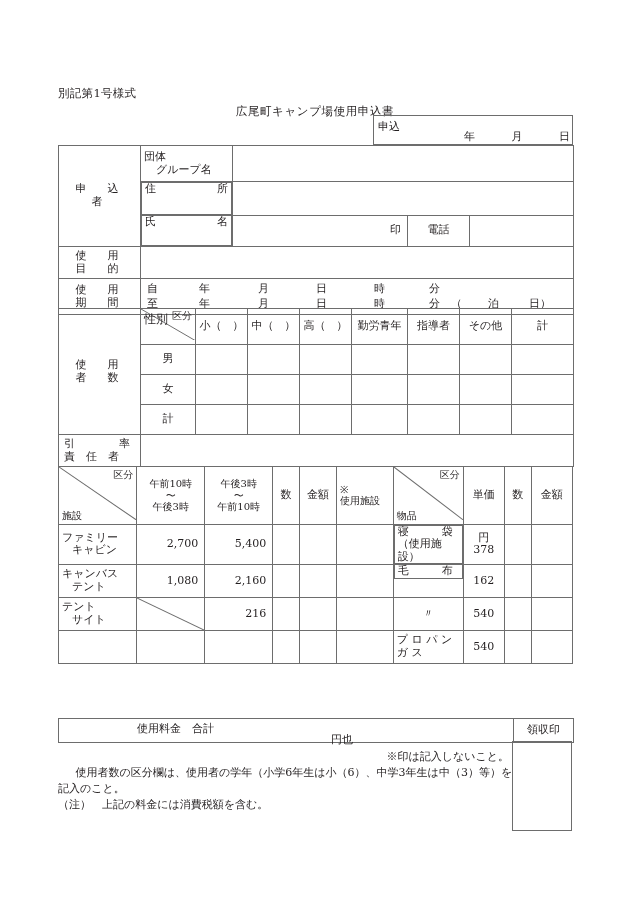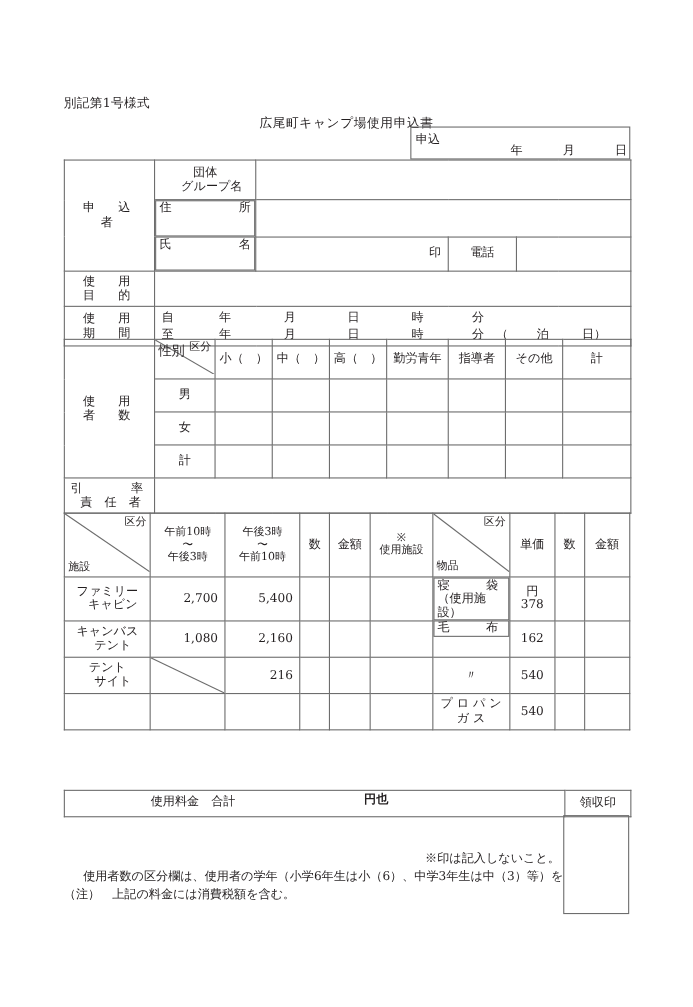--- a/index.html
+++ b/index.html
@@ -32,21 +32,21 @@
   }
   table.grid td {
     border:1px solid #6d6d6d;
     padding:0 3px;
     vertical-align:middle;
     line-height:1.15;
     font-size:11px;
   }
   .c  { text-align:center; }
   .r  { text-align:right; }
-  .l  { text-align:center; }
+  .l  { text-align:left; }
   .sp { letter-spacing:0.45em; }
   .just-lr { display:flex; justify-content:space-between; padding:0 6px; }
   .small { font-size:10px; }
 
   
   #applyDate {
     position:absolute; left:373px; top:115px; width:200px; height:30px;
     border:1px solid #6d6d6d;
     font-size:11px;
   }
@@ -63,21 +63,21 @@
   .diagbox { position:relative; }
 
   
   .two { line-height:1.18; }
 
   
   #notes {
     position:absolute; left:58px; top:749px; width:455px; height:82px;
     font-size:11px; line-height:1.45;
   }
-  #notes .right { text-align:right; padding-right:4px;margin-top:24px; }
+  #notes .right { text-align:right; padding-right:4px; }
   #notes .p1 { text-indent:1.6em; }
   #notes .p2 { text-indent:0em; }
 
   #seal {
     position:absolute; left:512px; top:741px; width:60px; height:90px;
     border:1px solid #6d6d6d;
   }
   .cellpad-r { padding-right:6px !important; }
 </style>
 </head>
@@ -279,21 +279,21 @@
         <td class="c">金額</td>
         <td class="l two">
           <div class="small">※</div>
           <div class="small">使用施設</div>
         </td>
         <td class="diagbox" style="padding:0">
           <svg class="sl" viewBox="0 0 68 52" preserveAspectRatio="none">
             <line x1="0" y1="0" x2="68" y2="52" stroke="#6d6d6d" stroke-width="1"></line>
           </svg>
           <div style="position:absolute; right:3px; top:2px; font-size:10px;">区分</div>
-          <div style="position:absolute; left:3px; bottom:2px; font-size:10px;font-family:Liberation Mono, monospace;">物品</div>
+          <div style="position:absolute; left:3px; bottom:2px; font-size:10px;">物品</div>
         </td>
         <td class="c">単価</td>
         <td class="c">数</td>
         <td class="c">金額</td>
       </tr>
 
       <tr>
         <td class="l two" style="height:33px">
           <div>ファミリー</div>
           <div style="padding-left:0.9em">キャビン</div>
@@ -380,29 +380,30 @@
     <colgroup>
       <col style="width:455px">
       <col style="width:60px">
     </colgroup>
     <tbody>
       <tr>
         <td style="height:24px; padding:0">
           <div style="position:relative; height:22px;">
             <span style="position:absolute; left:78px; top:3px;">使用料金　合計</span>
             <span style="position:absolute; left:215px; top:3px;"></span>
-            <span style="position:absolute; left:272px; top:1px;font-weight:bold;">円也</span>
+            <span style="position:absolute; left:272px; top:14px;">円也</span>
           </div>
         </td>
         <td class="c">領収印</td>
       </tr>
     </tbody>
   </table>
 
   <div id="seal"></div>
 
   <div id="notes">
     <div class="right">※印は記入しないこと。</div>
     <div class="p1">使用者数の区分欄は、使用者の学年（小学6年生は小（6）、中学3年生は中（3）等）を</div>
+    <div class="p2">記入のこと。</div>
     <div class="p2">（注）　上記の料金には消費税額を含む。</div>
   </div>
 
 </div>
 
 </body></html>

